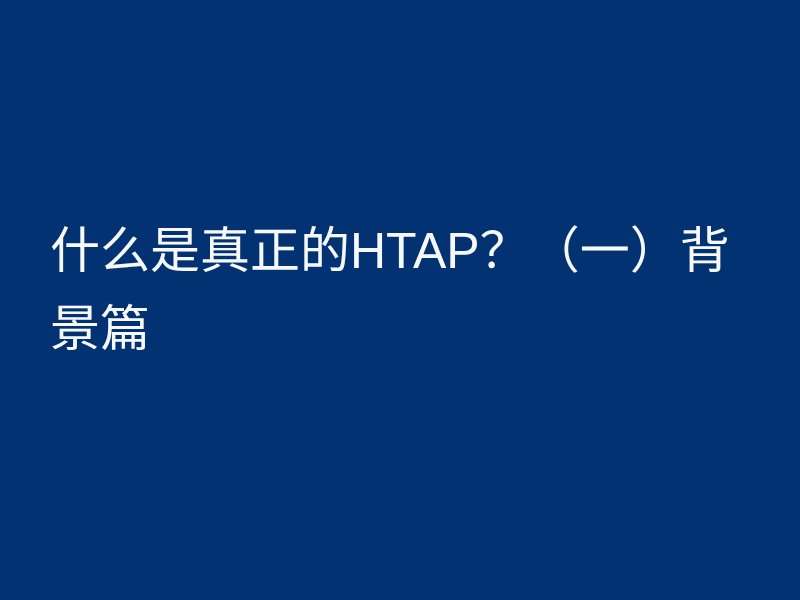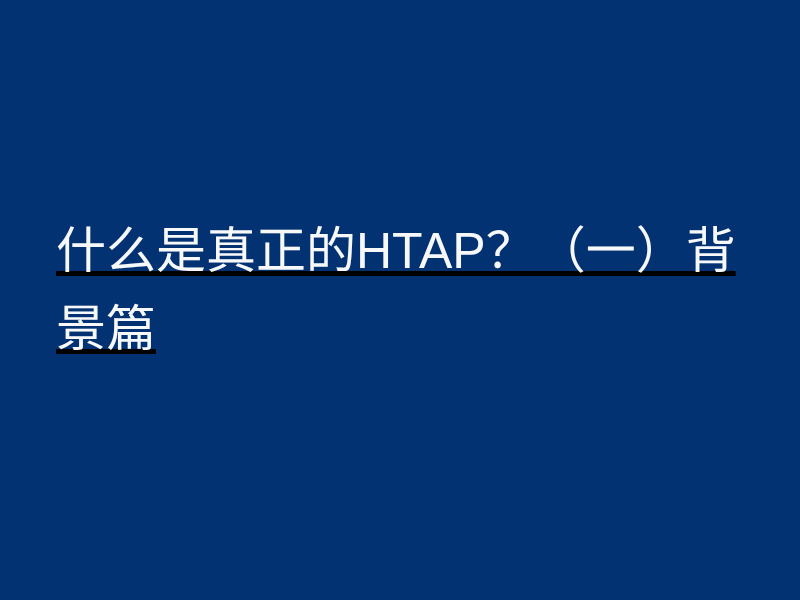--- a/index.html
+++ b/index.html
@@ -19,24 +19,23 @@
     position: relative;
     box-sizing: border-box;
     width: 800px;
     height: 600px;
     background: #033273;
     display: block;
   }
 
   #title-block {
     position: absolute;
-    left: 56px;
+    left: 50px;
     top: 212px;
     width: 712px;
-    text-decoration: underline;
   }
 
   #title-text {
     margin: 0;
     padding: 0;
     color: #f7f8fa;
     font-family: "Liberation Sans", "DejaVu Sans", sans-serif;
     font-size: 50px;
     font-weight: 400;
     line-height: 78px;

